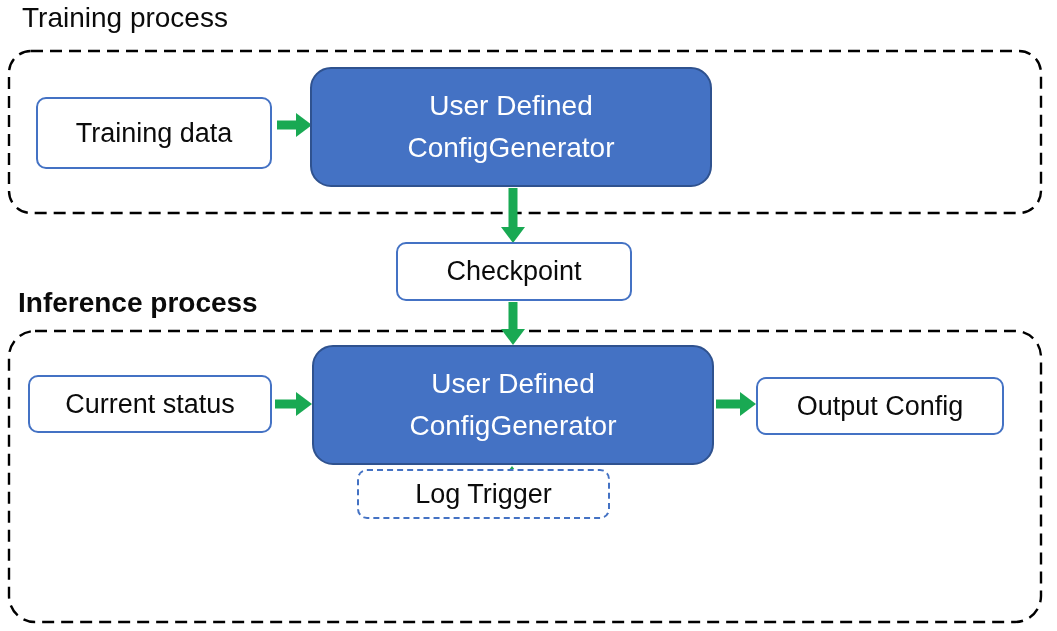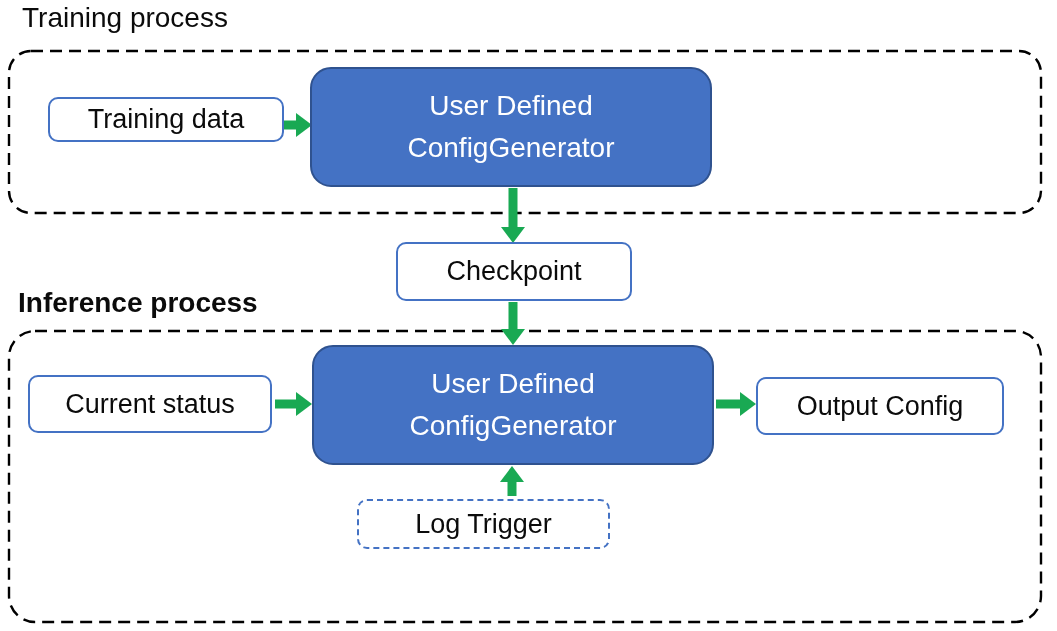--- a/index.html
+++ b/index.html
@@ -70,27 +70,27 @@
     flex-direction: column;
   }
   .trigger-box {
     border: 2px dashed var(--trigger-border, #4472C4);
     border-radius: 10px;
   }
 
   
   .training-label   { left: 22px;  top: 2px; text-align: right; }
   .inference-label  { left: 18px;  top: 287px; font-weight: bold; }
-  .training-data    { left: 48px;  top: 97px;  width: 236px; height: 45px; }
+  .training-data    { left: 36px;  top: 97px;  width: 236px; height: 72px; }
   .generator-1      { left: 310px; top: 67px;  width: 402px; height: 120px; }
   .checkpoint       { left: 396px; top: 242px; width: 236px; height: 59px; text-align: center; }
   .current-status   { left: 28px;  top: 375px; width: 244px; height: 58px; }
   .generator-2      { left: 312px; top: 345px; width: 402px; height: 120px; }
   .output-config    { left: 756px; top: 377px; width: 248px; height: 58px; }
-  .log-trigger      { left: 357px; top: 499px; width: 253px; height: 50px; z-index: 2; }
+  .log-trigger      { left: 357px; top: 469px; width: 253px; height: 50px; z-index: 2; }
   .clock-trigger    { left: 432px; top: 550px; width: 258px; height: 53px; z-index: 3; }
 </style>
 </head>
 <body>
 
 <div class="canvas">
 
   <svg class="svg-layer" width="1057" height="631" viewBox="0 0 1057 631">
 
     <rect class="container-rect" x="9" y="51" width="1032" height="162" rx="22"></rect>

